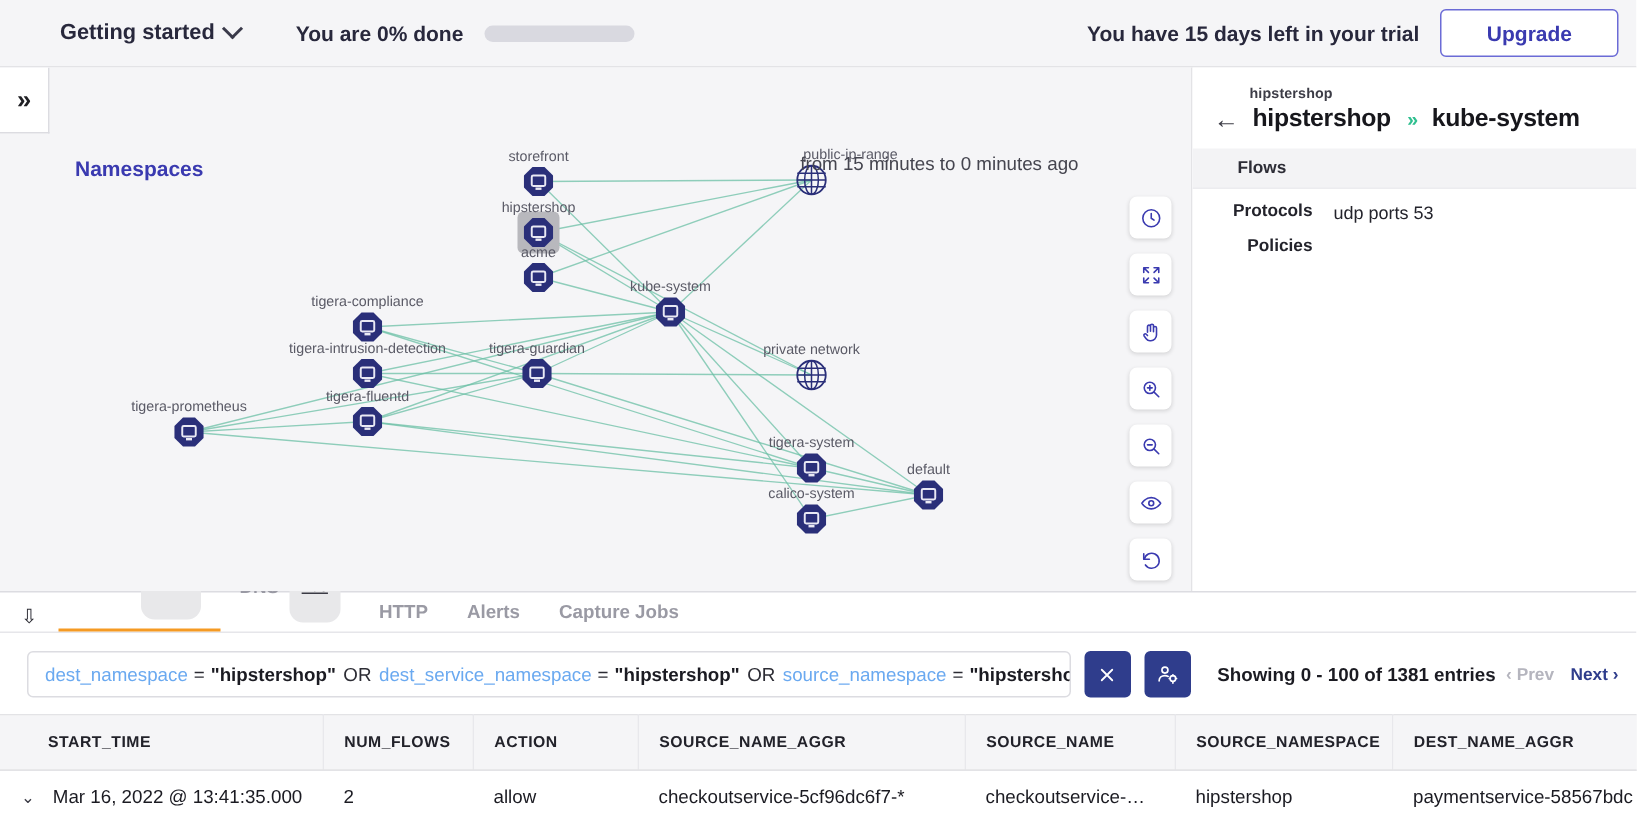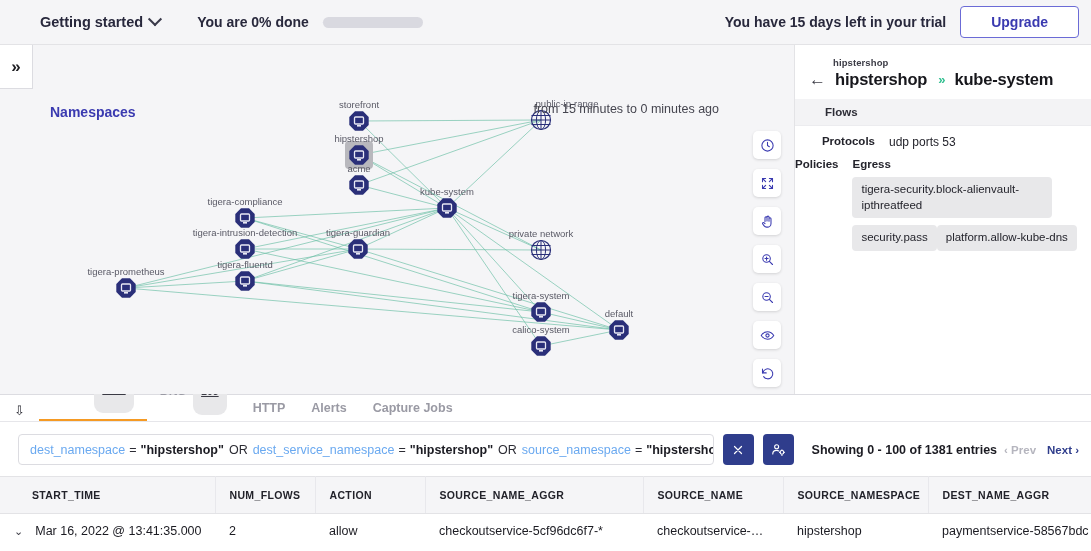--- a/index.html
+++ b/index.html
@@ -350,24 +350,20 @@
 
     <div class="more-bar">Flows</div>
 
     <div class="kv">
       <div class="k">Protocols</div>
       <div class="v">udp ports 53</div>
     </div>
 
     <div class="kv">
       <div class="k">Policies</div>
-      <div class="v">
-        <div style="font-weight:700;font-size:11.5px;">Egress</div>
-        <div id="policy-chips"><div class="chip">tigera-security.block-alienvault-ipthreatfeed</div><div class="chip">security.pass</div><div class="chip">platform.allow-kube-dns</div></div>
-      </div>
     </div>
   </div>
 </div>
 
 <div class="bottom">
   <div class="tabbar">
     <span class="dblchev">⇩</span>
     <div id="tabs-host" style="display:flex;align-items:flex-end;">
         <div class="tab active">
           <span>Flows</span>

